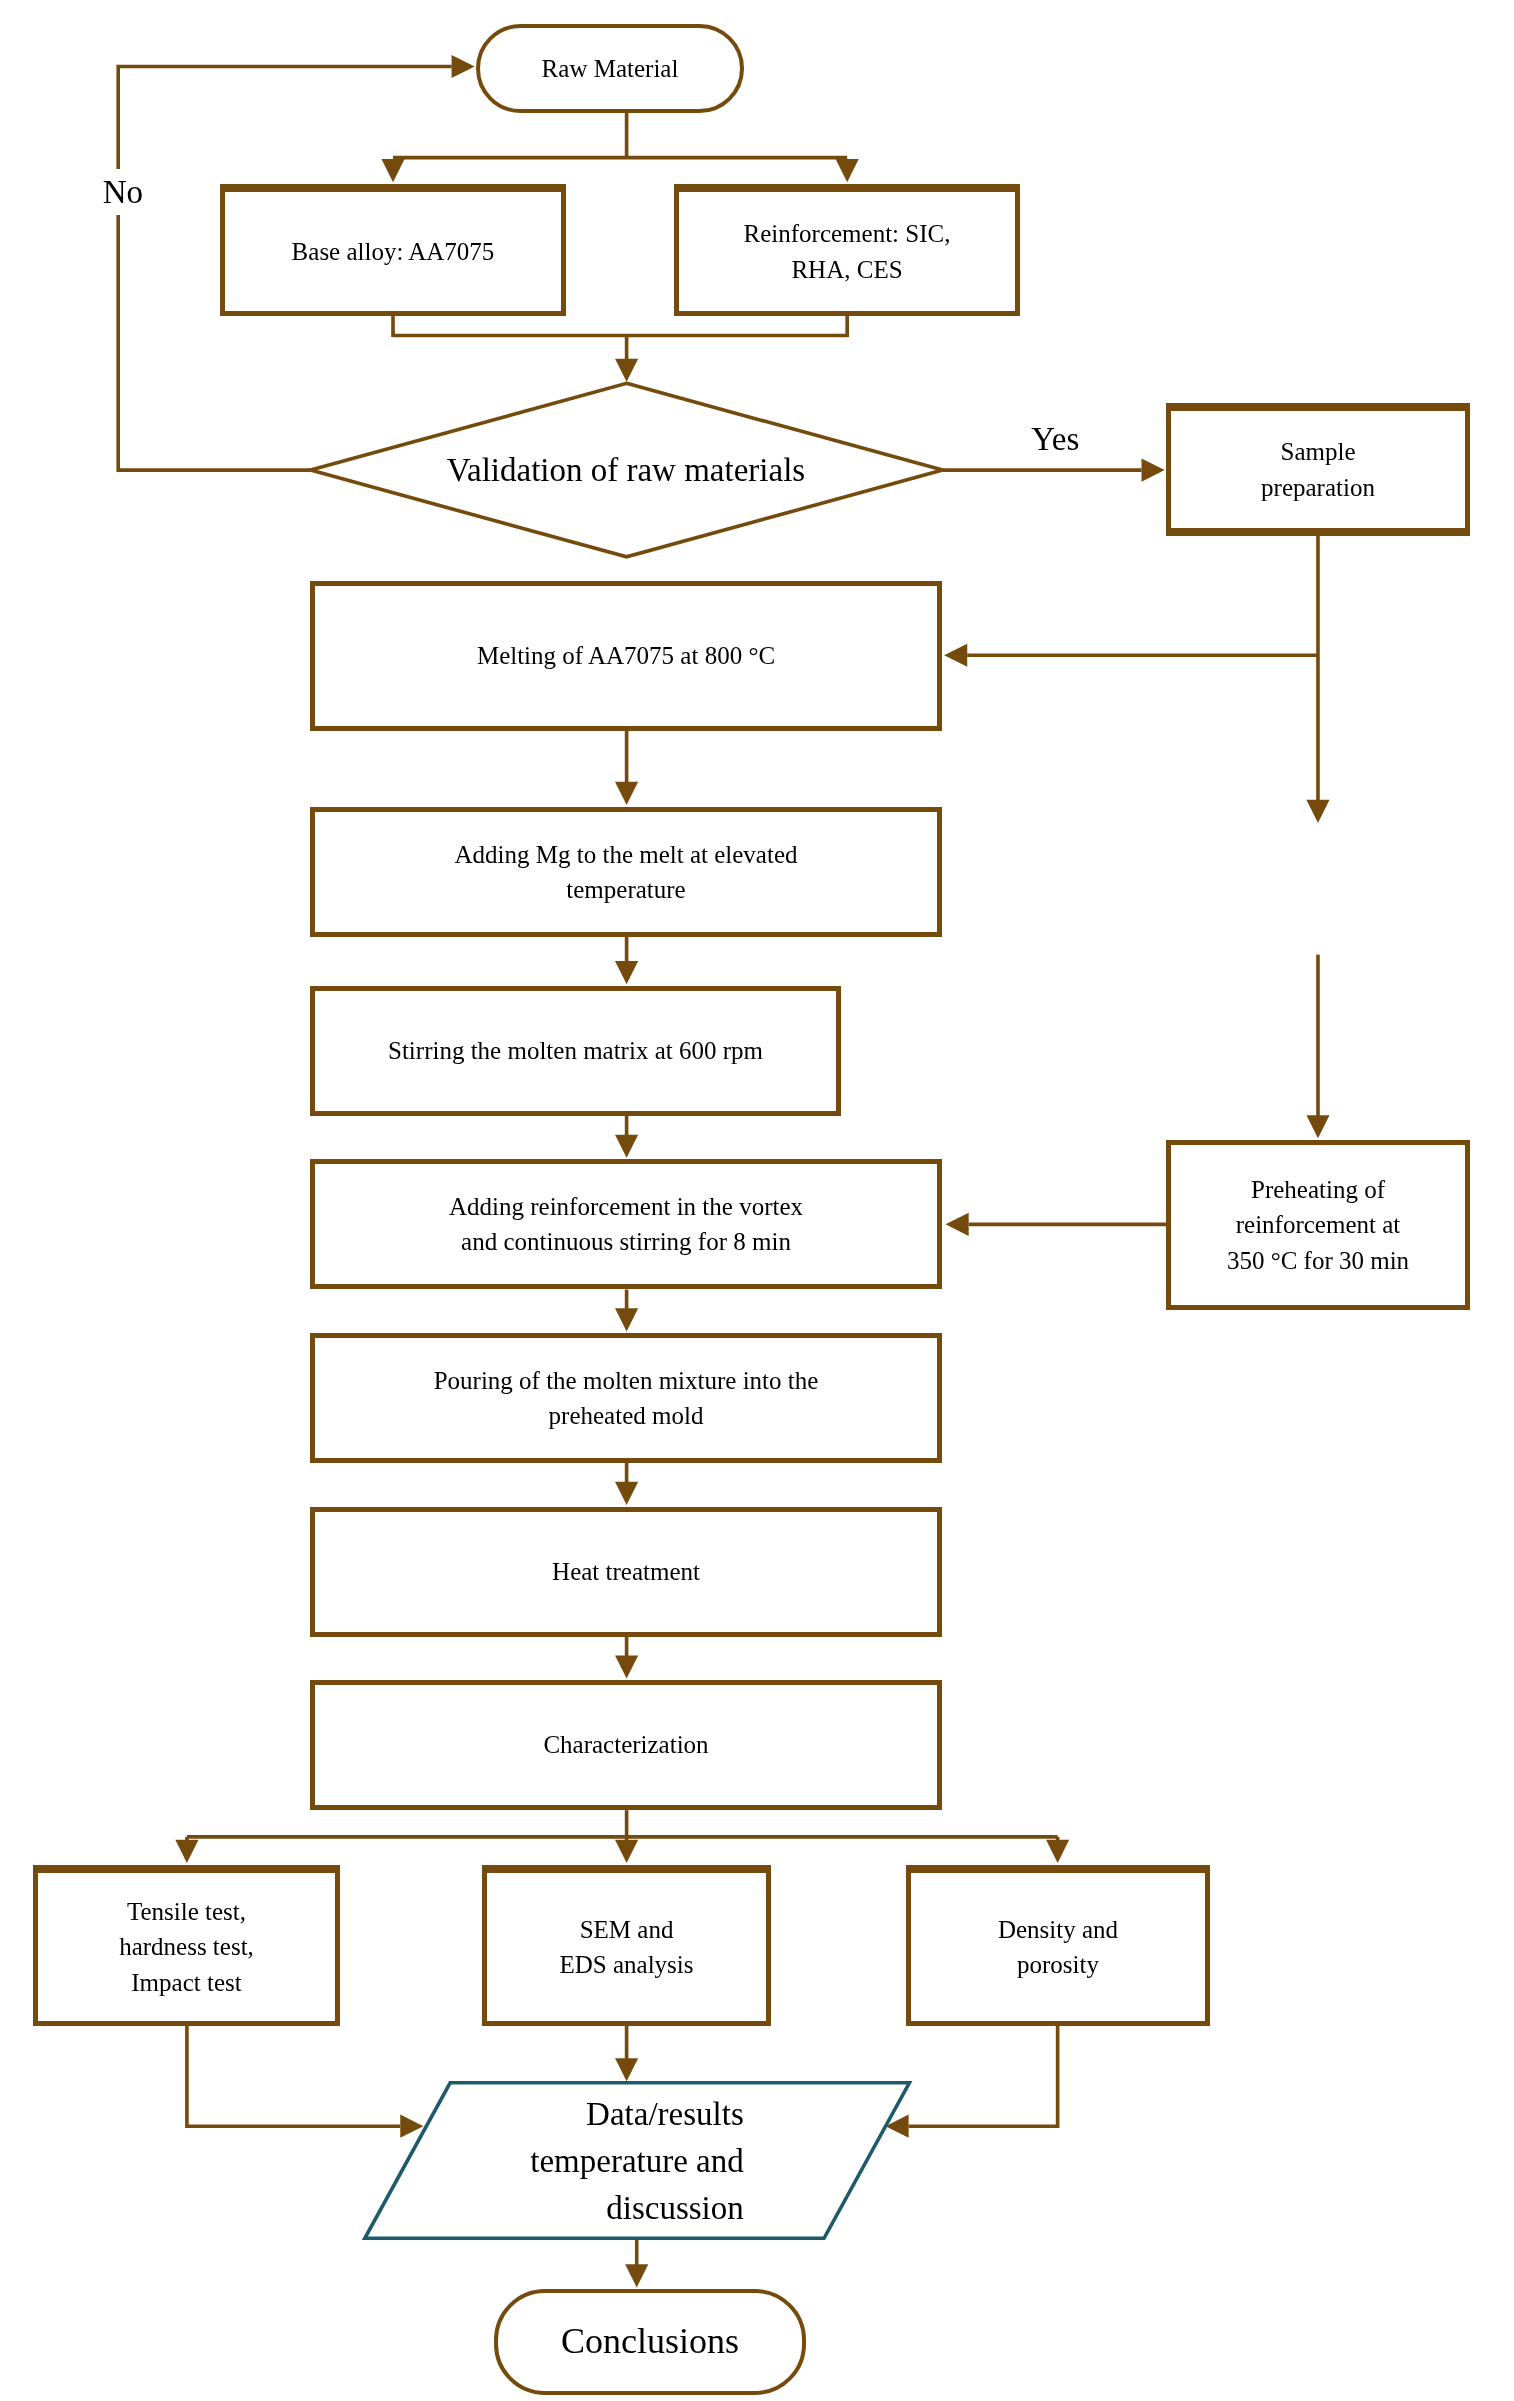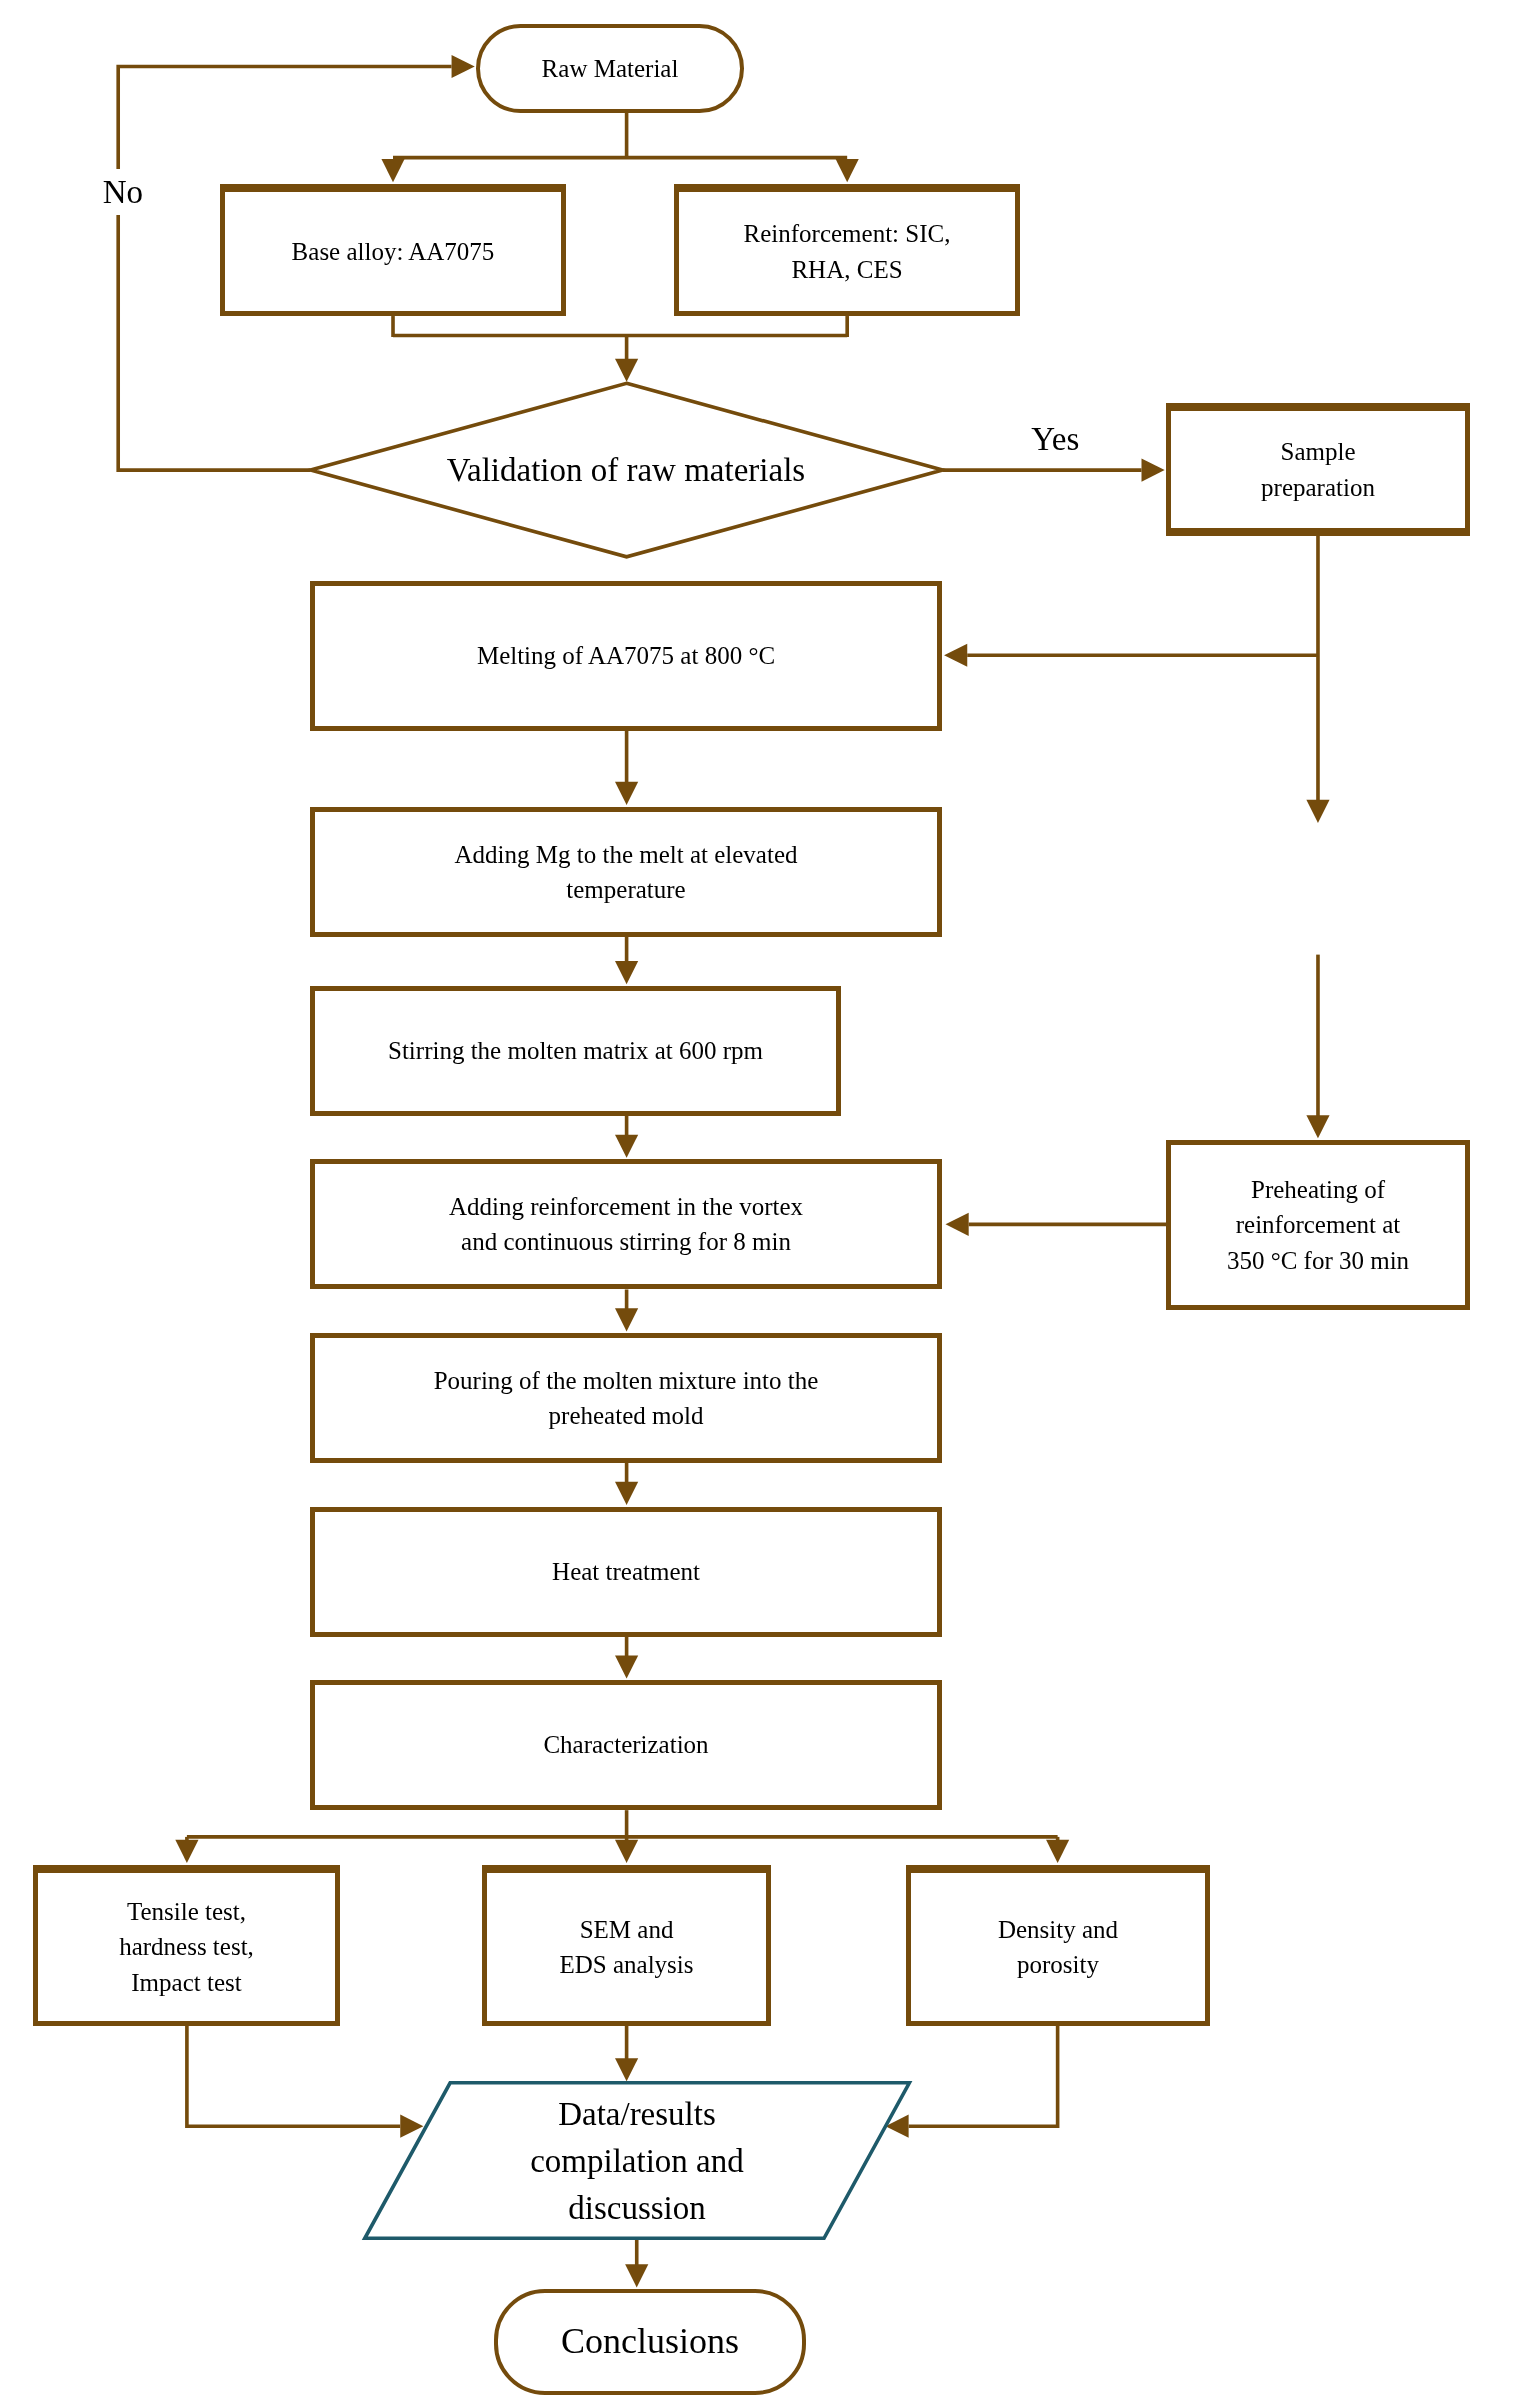--- a/index.html
+++ b/index.html
@@ -14,21 +14,21 @@
     display:flex;align-items:center;justify-content:center;text-align:center;
     background:#ffffff;border:5px solid var(--brown);
     font-size:25px;line-height:1.42;white-space:pre-line;padding:2.9px 7.2px;
   }
   .stadium{border-radius:51px;border-width:4.3px;}
   .thick-top{border-top-width:8.7px;}
   .thick-bottom{border-bottom-width:8.7px;}
   .b8{border-width:5.8px;}
   .plain{
     position:absolute;z-index:3;background:transparent;border:none;
-    display:flex;align-items:center;justify-content:center;text-align:center;
+    display:flex;align-items:center;justify-content:center;text-align:right;
     font-size:33px;line-height:1.42;white-space:pre-line;
   }
   .edge-label{background:#ffffff;z-index:4;padding:0 4.3px;}
   .wire{stroke:var(--brown);stroke-width:5;fill:none;}
   .head{fill:var(--brown);stroke:none;}
   .diamond-shape{fill:#ffffff;stroke:var(--brown);stroke-width:5;}
   .para-shape{fill:#ffffff;stroke:var(--teal);stroke-width:5;}
 </style>
 </head>
 <body>
@@ -136,19 +136,19 @@
 
   <div class="node thick-top" style="left:33px;top:1865px;width:307px;height:161px;">Tensile test,
 hardness test,
 Impact test</div>
   <div class="node thick-top" style="left:482px;top:1865px;width:289px;height:161px;">SEM and
 EDS analysis</div>
   <div class="node thick-top" style="left:906px;top:1865px;width:304px;height:161px;">Density and
 porosity</div>
 
   <div class="plain" style="left:448px;top:2089px;width:378px;height:145px;">Data/results
-compilation and
+temperature and
 discussion</div>
 
   <div class="node stadium" style="left:494px;top:2289px;width:312px;height:106px;font-size:36px;">Conclusions</div>
 
 </div>
 
 
 </body></html>

